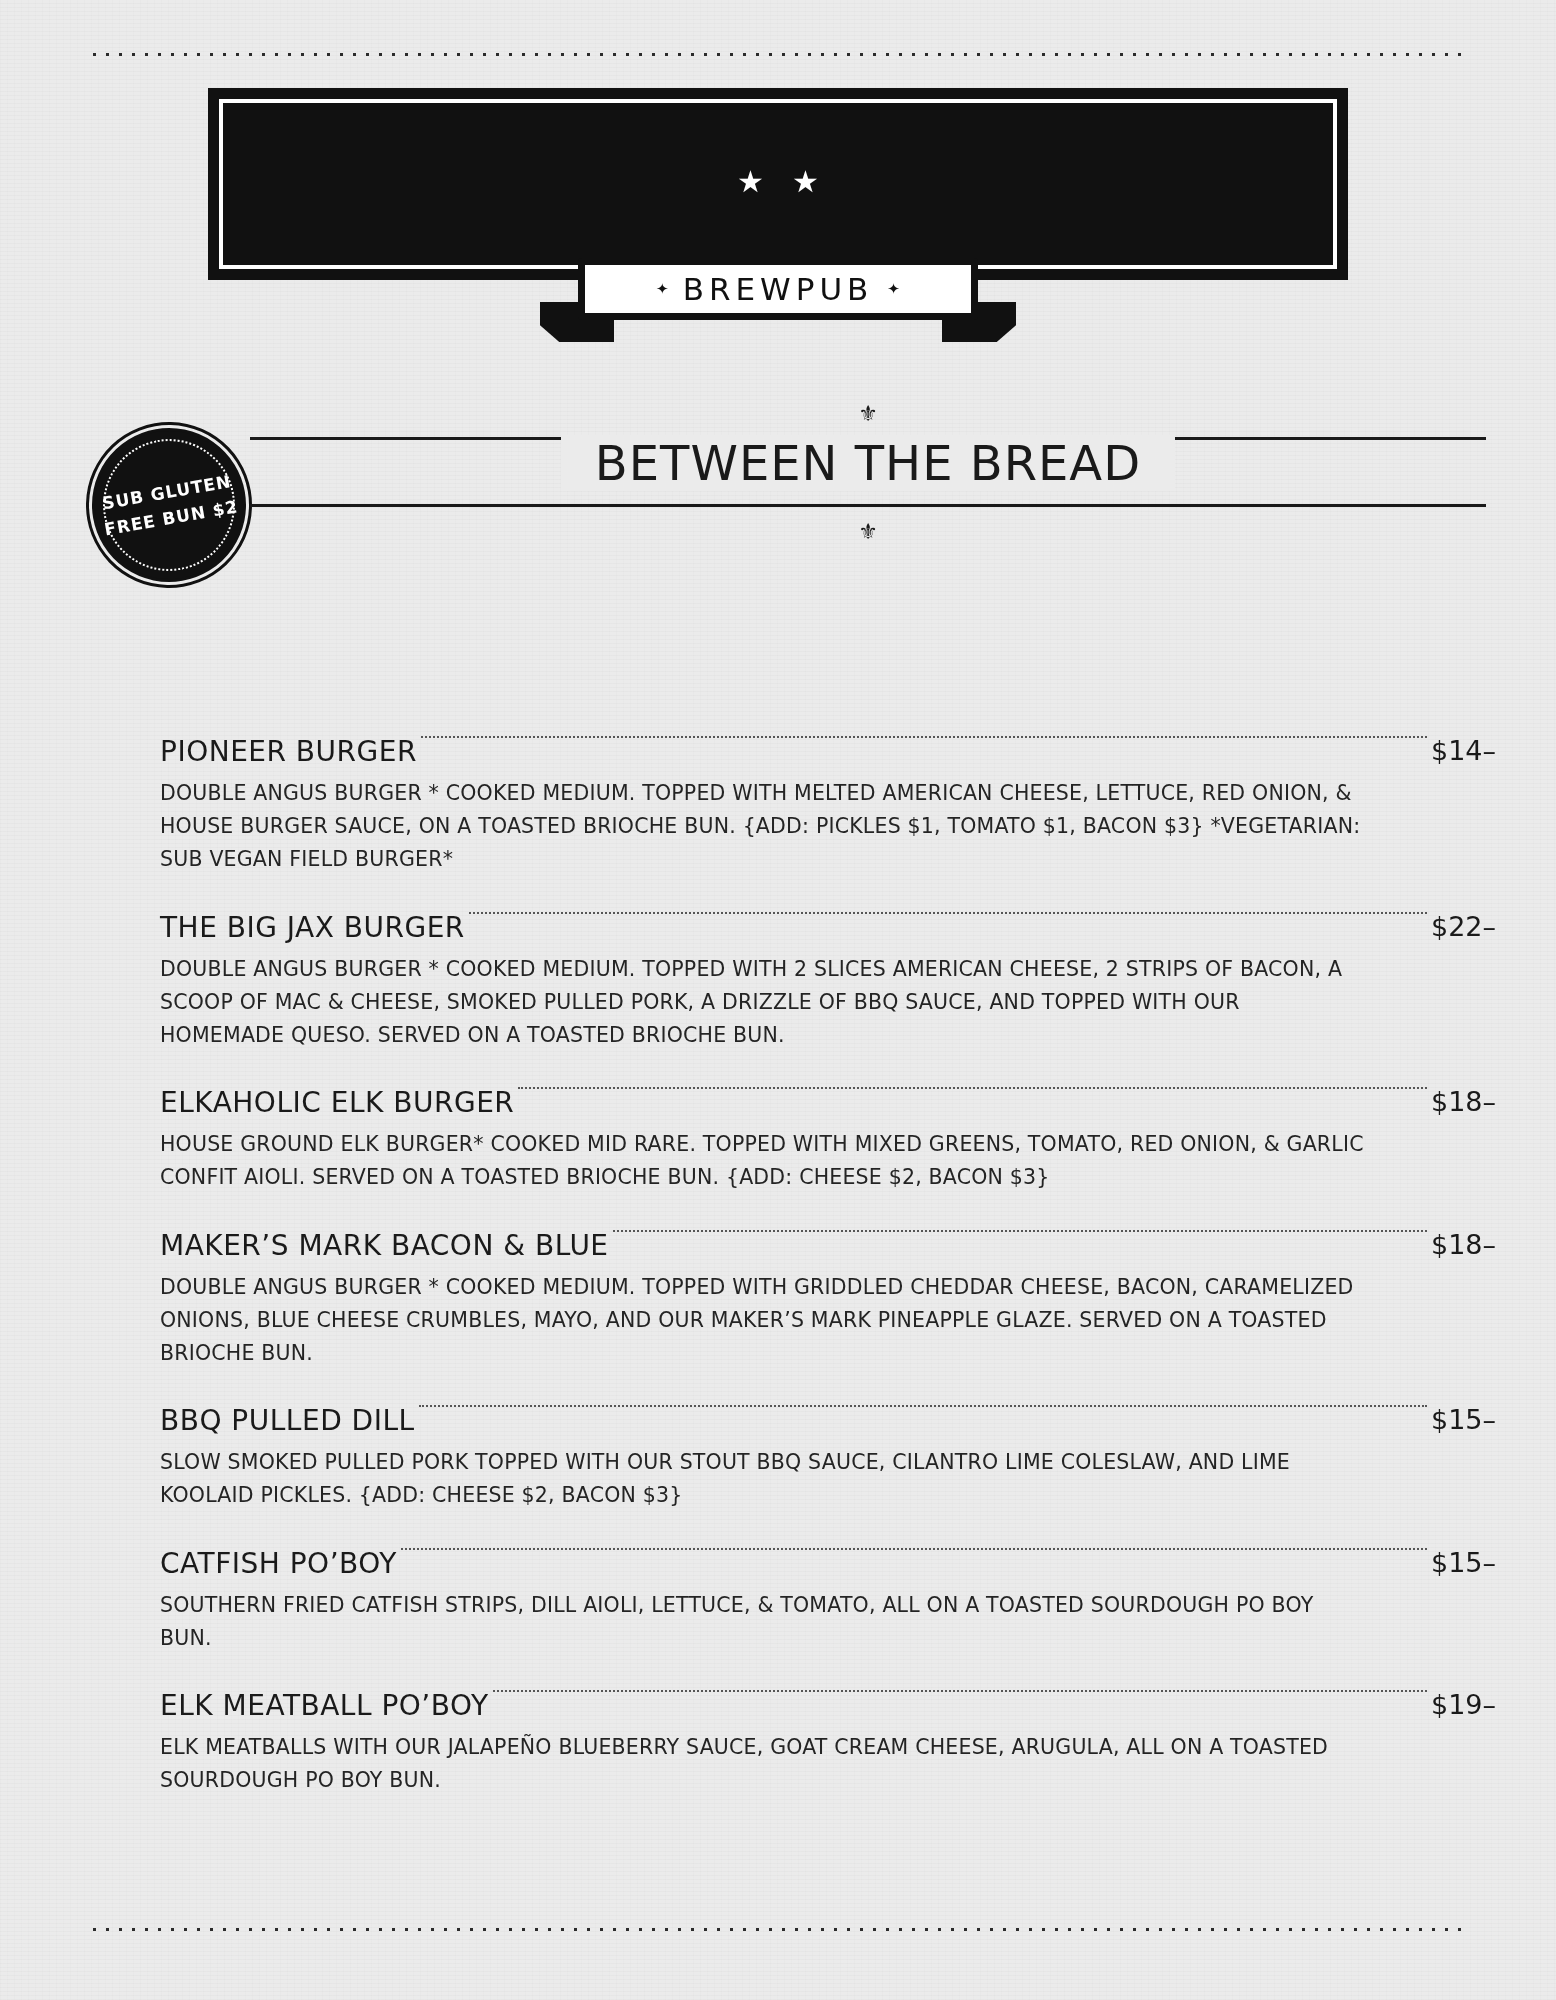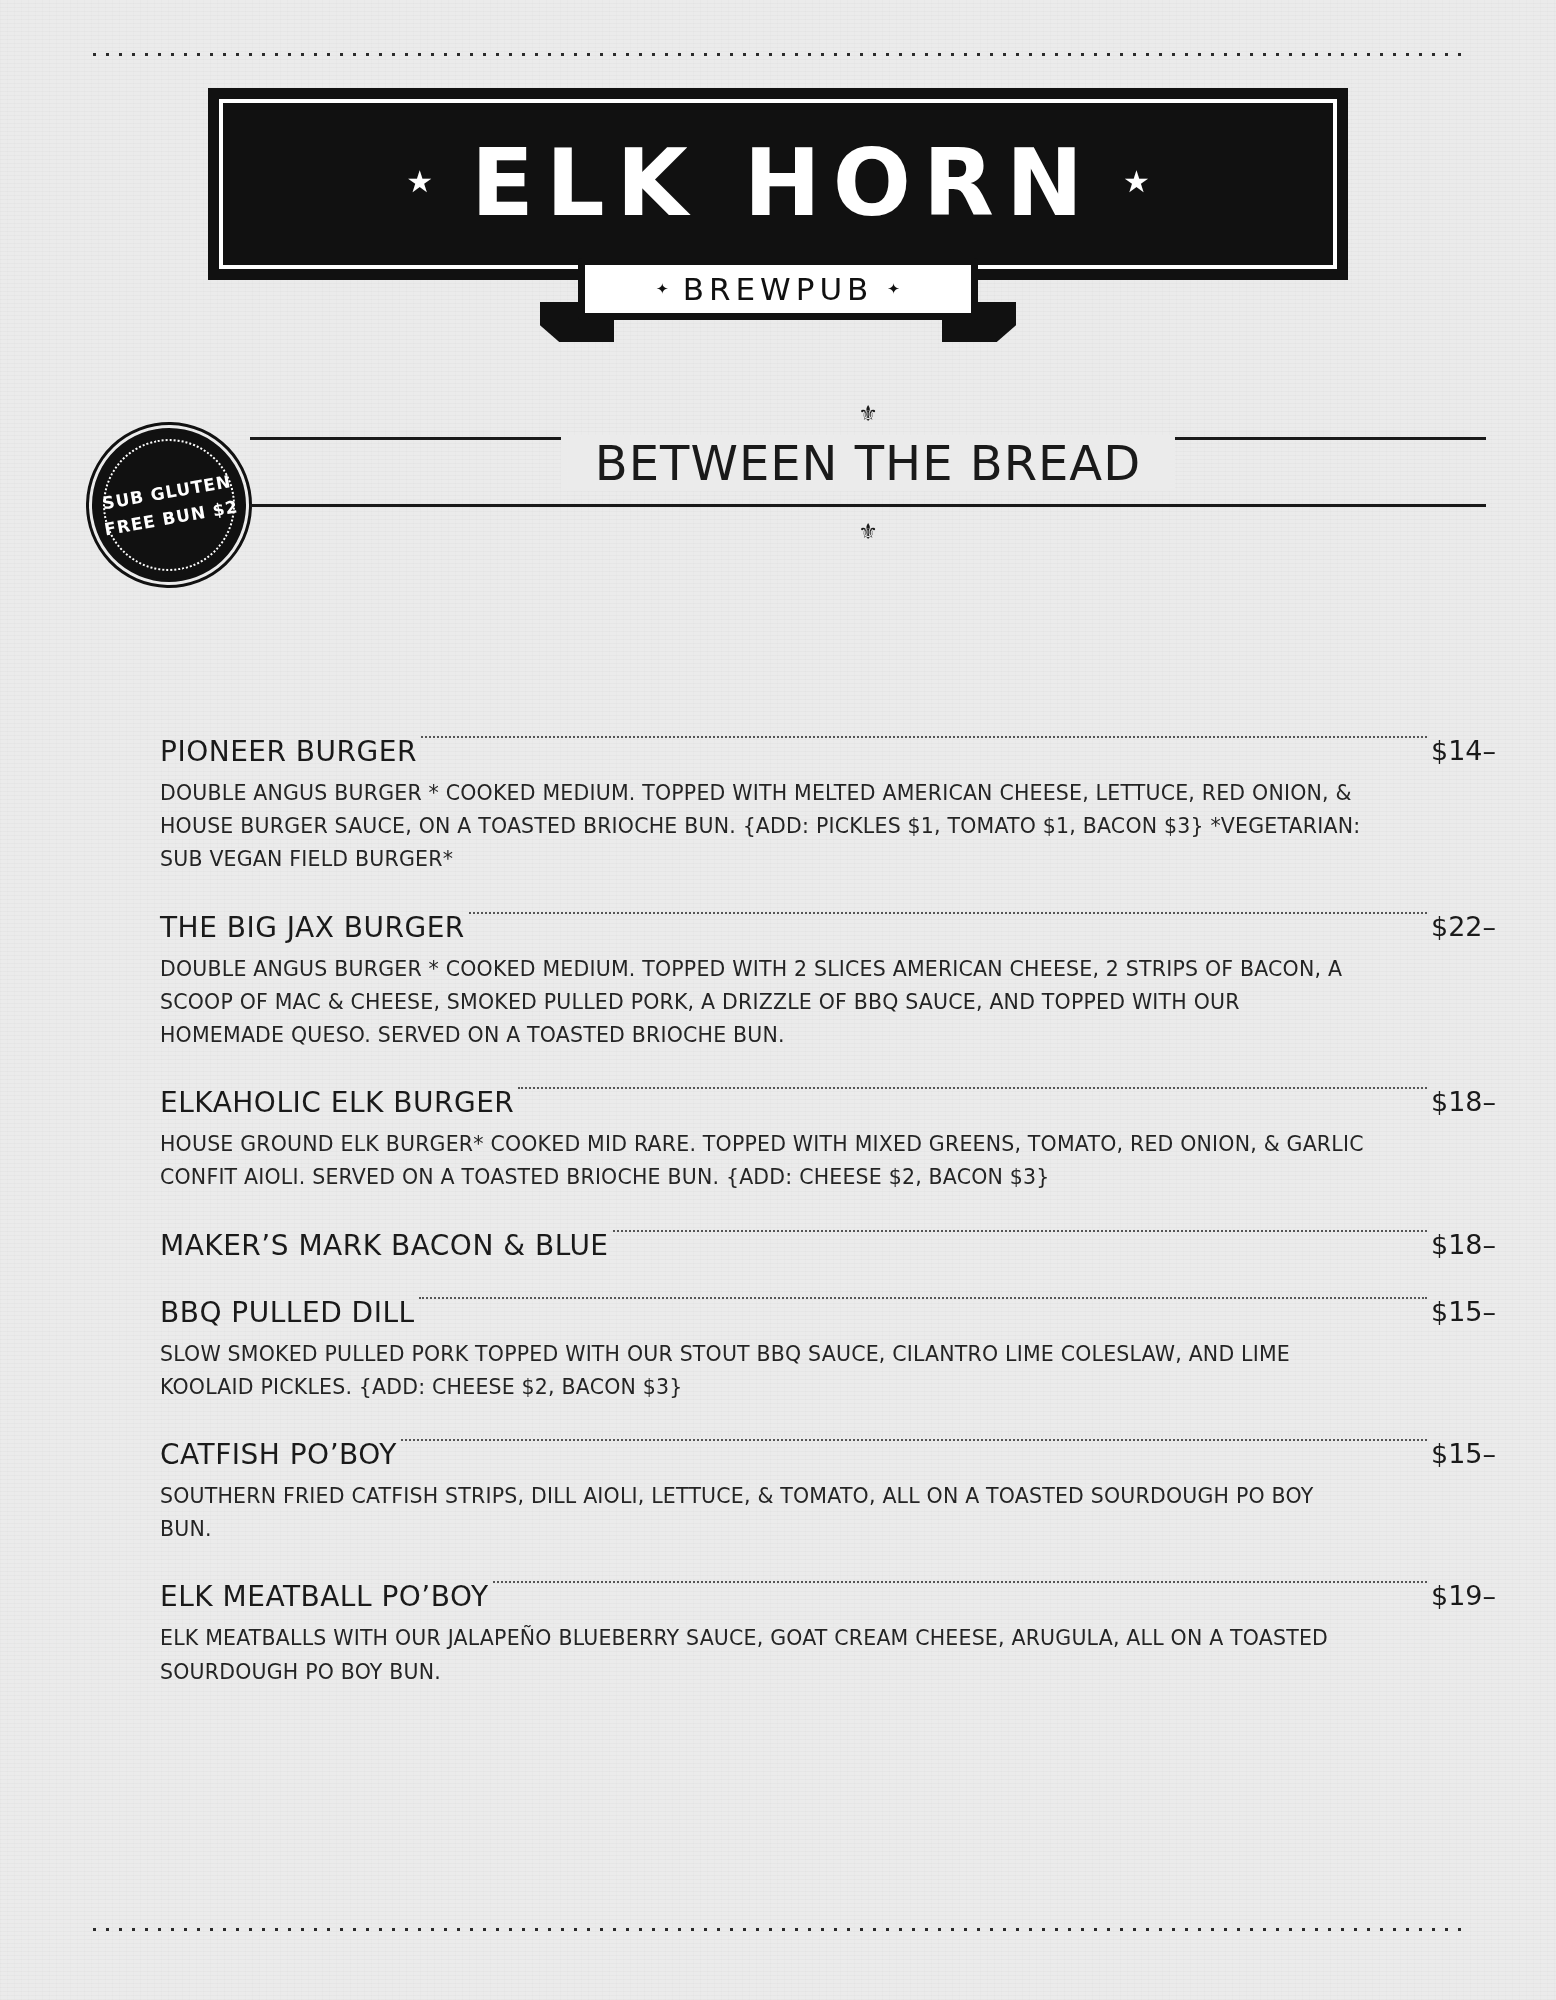--- a/index.html
+++ b/index.html
@@ -291,21 +291,20 @@
 <div class="paper-texture"></div>
 
 <div class="page">
 
   <div class="dotted-rule top"></div>
 
   <div class="logo-wrap">
     <div class="logo-outer">
       <div class="logo-inner">
         <span class="logo-star">★</span>
-        <span class="logo-text">ELK HORN</span>
         <span class="logo-star">★</span>
       </div>
     </div>
     <div class="ribbon">
       <div class="ribbon-tail-l"></div>
       <div class="ribbon-tail-r"></div>
       <div class="ribbon-body">
         <div class="ribbon-inner">
           <span class="ribbon-star">✦</span>
           <span class="ribbon-text">BREWPUB</span>
@@ -359,20 +358,21 @@
       </div>
       <div class="item-desc">HOUSE GROUND ELK BURGER* COOKED MID RARE.  TOPPED WITH MIXED GREENS, TOMATO, RED ONION, &amp; GARLIC CONFIT AIOLI.  SERVED ON A TOASTED BRIOCHE BUN.  {ADD: CHEESE $2, BACON $3}</div>
     </div>
 
     <div class="item">
       <div class="item-head">
         <span class="item-name">MAKER’S MARK BACON &amp; BLUE</span>
         <span class="leader"></span>
         <span class="item-price">$18–</span>
       </div>
+      <div class="item-desc">DOUBLE ANGUS BURGER * COOKED MEDIUM.  TOPPED WITH GRIDDLED CHEDDAR CHEESE, BACON, CARAMELIZED ONIONS, BLUE CHEESE CRUMBLES, MAYO, AND OUR MAKER’S MARK PINEAPPLE GLAZE.  SERVED ON A TOASTED BRIOCHE BUN.</div>
     </div>
 
     <div class="item">
       <div class="item-head">
         <span class="item-name">BBQ PULLED DILL</span>
         <span class="leader"></span>
         <span class="item-price">$15–</span>
       </div>
       <div class="item-desc">SLOW SMOKED PULLED PORK TOPPED WITH OUR STOUT BBQ SAUCE, CILANTRO LIME COLESLAW, AND LIME KOOLAID PICKLES.  {ADD: CHEESE $2, BACON $3}</div>
     </div>

